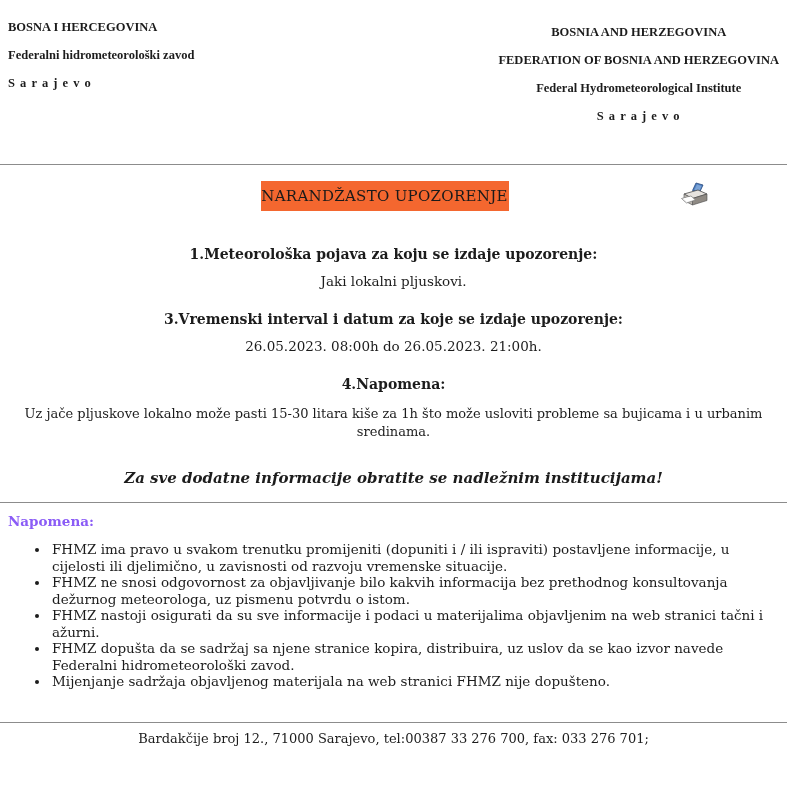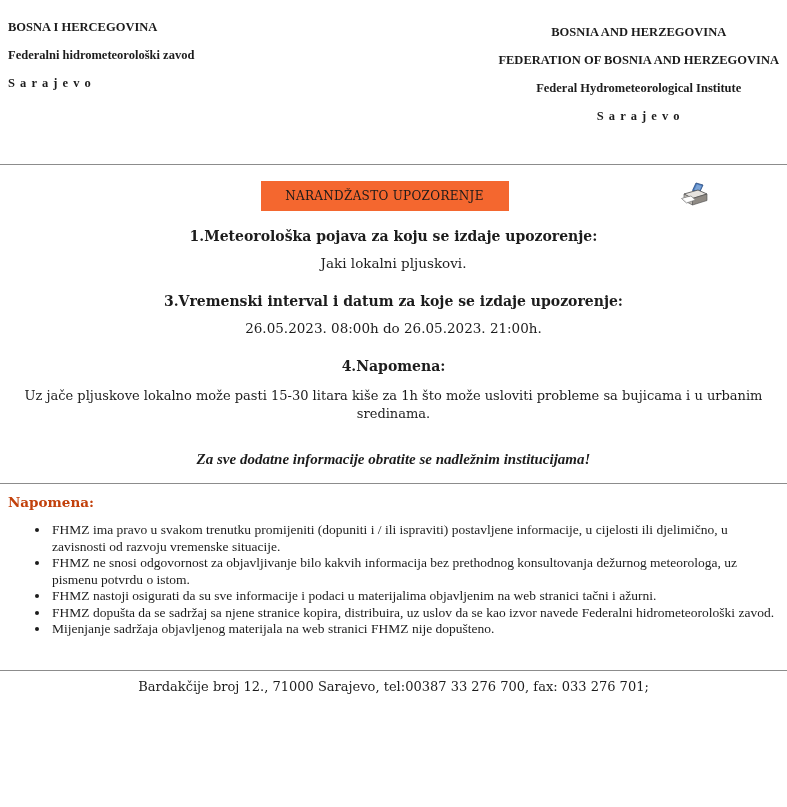--- a/index.html
+++ b/index.html
@@ -44,36 +44,36 @@
     left: 50%;
     transform: translateX(calc(-50% - 9px));
     top: 0;
     width: 248px;
     height: 30px;
     background: #F4672F;
     color: #1a1a1a;
     display: flex;
     align-items: center;
     justify-content: center;
-    font-size: 12px;
+    font-size: 15px;
     letter-spacing: 0.3px;
   }
   .printer {
     position: absolute;
     right: 77px;
     top: 1px;
     width: 30px;
     height: 29px;
     cursor: pointer;
     display: inline-block;
   }
   .printer svg { width: 100%; height: 100%; }
 
   
-  .warning-body { margin-top: 16px; }
+  .warning-body { margin-top: 34px; }
   .sec { margin: 0 20px 21px 20px; }
   .sec-heading {
     margin: 0;
     text-align: center;
     font-size: 14px;
     font-weight: bold;
     line-height: 17px;
   }
   .sec-value {
     margin: 9px 0 0 0;
@@ -82,39 +82,38 @@
     line-height: 18px;
   }
   .sec-note .sec-value { font-size: 13px; margin-top: 12px; }
 
   .notice {
     margin: 28px 10px 0 10px;
     text-align: center;
     font-weight: bold;
     font-style: italic;
     font-size: 15px;
-    font-family: Liberation Serif, serif;
   }
   .rule-mid { margin-top: 15px; }
 
   
   .disclaimer { padding: 10px 10px 0 8px; }
   .disclaimer-heading {
     margin: 0;
     font-size: 13.5px;
     font-weight: bold;
-    color: #c2410c;
+    color: #8b5cf6;
   }
   .disclaimer ul {
     margin: 12px 0 0 0;
     padding-left: 42px;
     font-size: 13.5px;
     line-height: 16.5px;
   }
-  .disclaimer li { margin: 0; padding-left: 2px; font-family: Liberation Serif, serif; }
+  .disclaimer li { margin: 0; padding-left: 2px; }
 
   .rule-bottom { margin-top: 32px; }
 
   
   .footer { padding-top: 8px; text-align: center; }
   .footer p { margin: 0; font-size: 13px; line-height: 15.5px; }
 </style>
 </head>
 <body>
 

